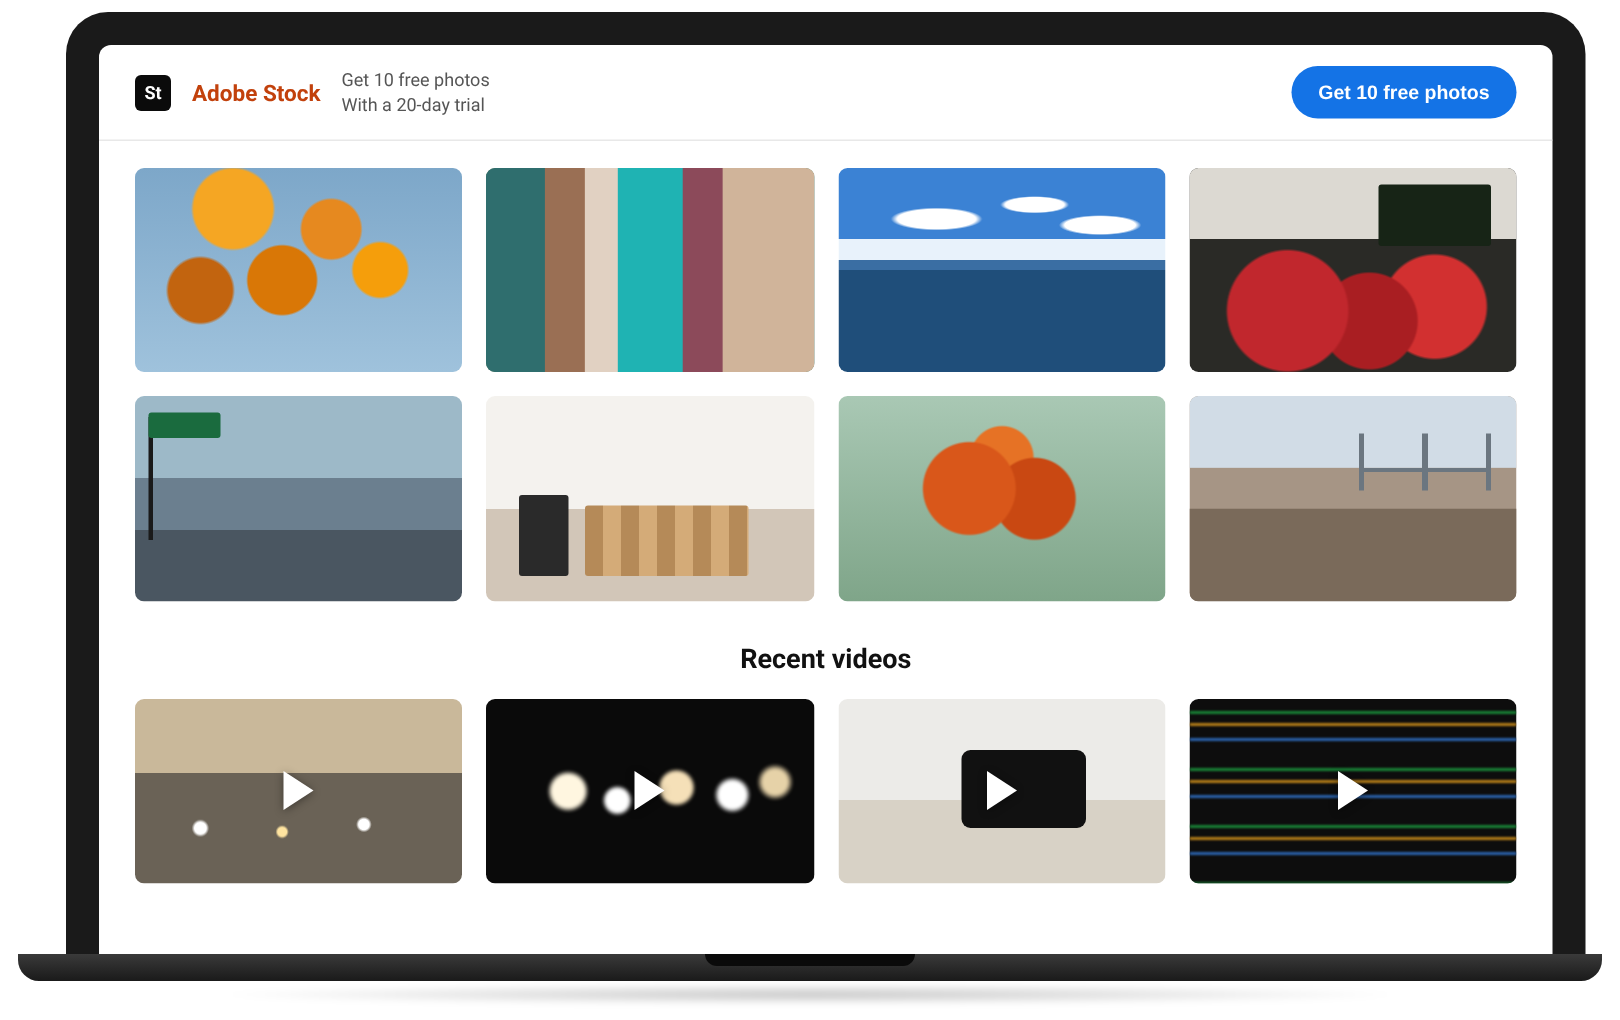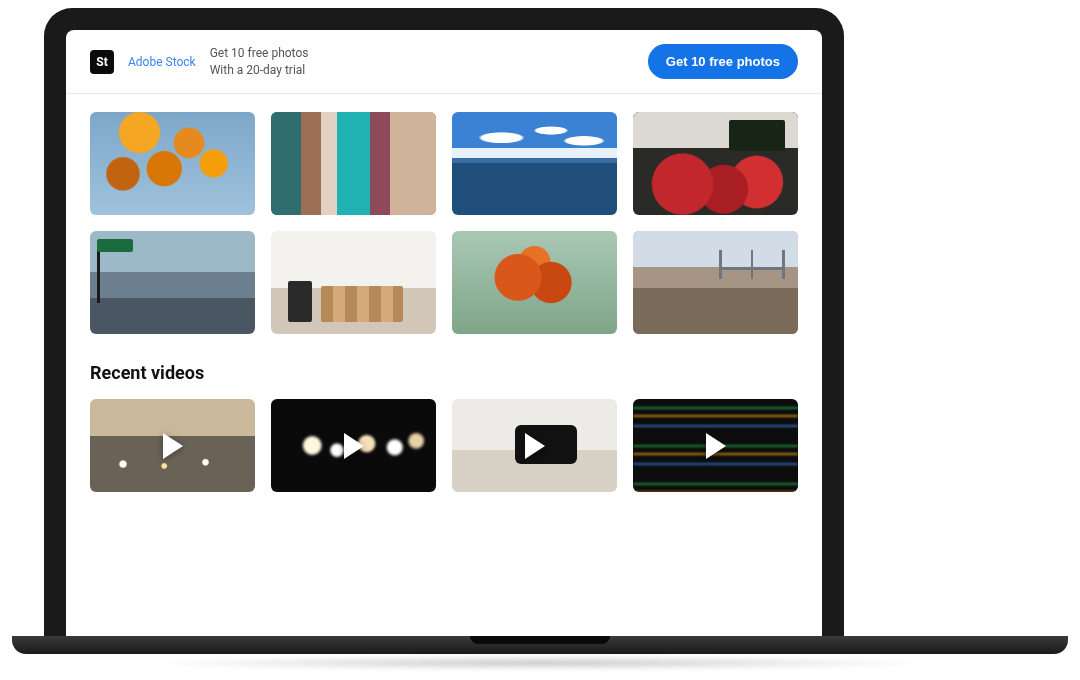--- a/index.html
+++ b/index.html
@@ -2,21 +2,21 @@
 <html><head>
 <meta charset="utf-8">
 <style>
   * { margin: 0; padding: 0; box-sizing: border-box; }
   html, body { width: 1080px; height: 680px; background: #fff; font-family: -apple-system, BlinkMacSystemFont, "Segoe UI", Roboto, sans-serif; overflow: hidden; }
 
   .laptop-frame {
     position: absolute;
     top: 8px;
     left: 44px;
-    width: 800px;
+    width: 1013px;
     height: 628px;
     background: #1a1a1a;
     border-radius: 28px 28px 0 0;
     padding: 22px 22px 0 22px;
   }
   .laptop-base {
     position: absolute;
     top: 636px;
     left: 12px;
     width: 1056px;
@@ -61,35 +61,35 @@
   }
   .brand-badge {
     width: 24px; height: 24px;
     background: #0b0b0b;
     border-radius: 4px;
     color: #fff;
     font-size: 12px;
     font-weight: 700;
     display: flex; align-items: center; justify-content: center;
   }
-  .brand-name { font-size: 12px; font-weight: 400; color: #3b82f6; }
+  .brand-name { font-size: 15px; font-weight: 700; color: #c2410c; }
   .promo-text { font-size: 12px; color: #555; line-height: 1.35; }
   .cta-button {
     margin-left: auto;
     background: #1473e6;
     color: #fff;
     font-size: 13px;
     font-weight: 600;
     padding: 10px 18px;
     border: none;
     border-radius: 22px;
     cursor: pointer;
   }
 
-  .content { padding: 18px 24px 16px; }
+  .content { padding: 18px 24px 16px; text-align: center; }
   .grid {
     display: grid;
     grid-template-columns: repeat(4, 1fr);
     gap: 16px;
   }
   .thumb {
     aspect-ratio: 16/10;
     border-radius: 6px;
     overflow: hidden;
     position: relative;

